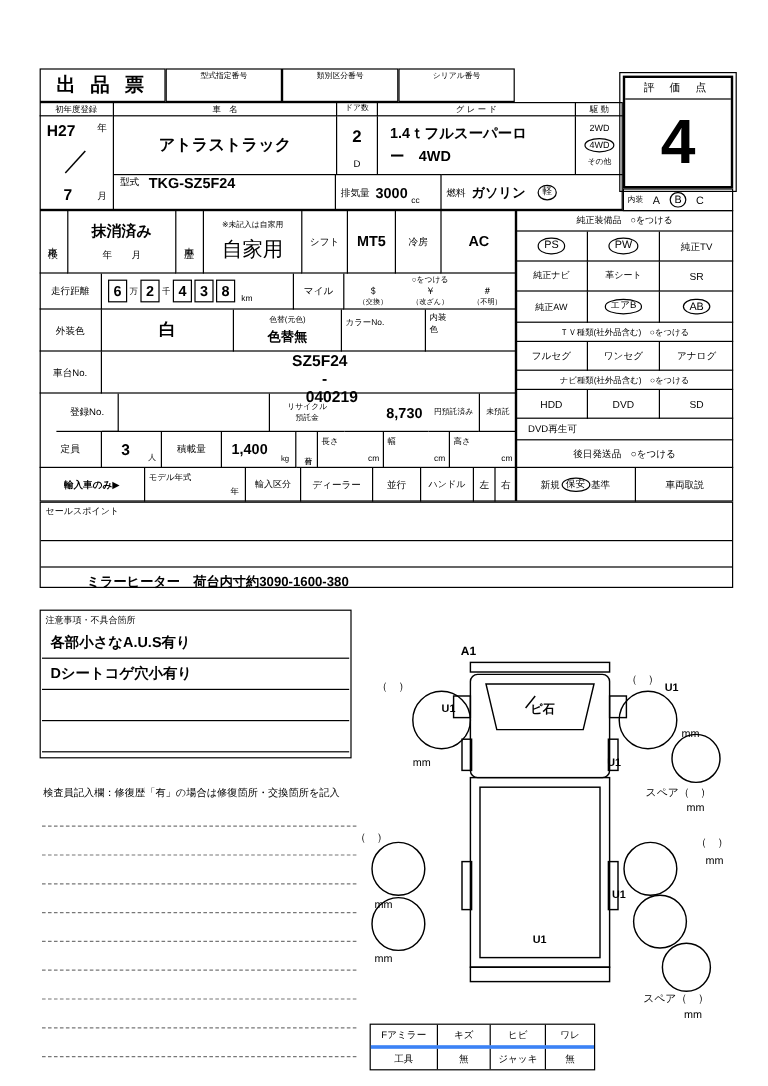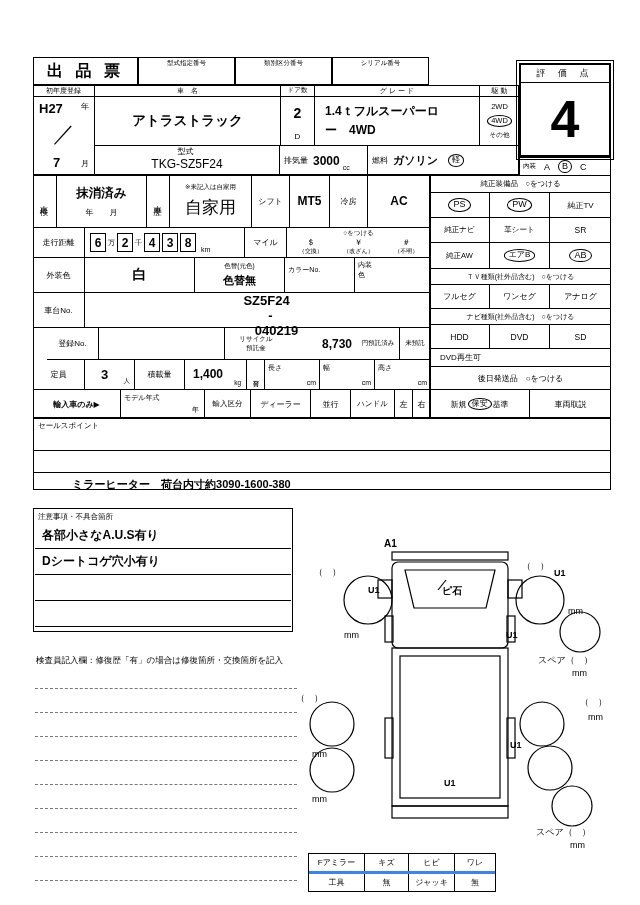--- a/index.html
+++ b/index.html
@@ -79,23 +79,23 @@
   <div class="cell bR" style="left:315px;top:97px;width:165px;height:48px;padding:5px 0 0 10px;font-size:12px;font-weight:bold;line-height:1.6;">
     <div>1.4ｔフルスーパーロ</div>
     <div>ー　4WD</div>
   </div>
   <div class="cell fcol" style="left:480px;top:97px;width:39px;height:48px;justify-content:space-around;padding:3px 0;">
     <span style="font-size:7.5px;">2WD</span>
     <span class="circ" style="font-size:7.5px;padding:0 3px;">4WD</span>
     <span style="font-size:6.5px;">その他</span>
   </div>
 
-  <div class="cell bR bT" style="left:95px;top:145px;width:185px;height:30px;display:flex;align-items:center;flex-direction:column;">
+  <div class="cell bR bT" style="left:95px;top:145px;width:185px;height:30px;display:flex;">
     <span style="font-size:8px;padding:0 8px 0 5px;">型式</span>
-    <span style="font-size:12px;font-weight:normal;">TKG-SZ5F24</span>
+    <span style="font-size:12px;font-weight:bold;">TKG-SZ5F24</span>
   </div>
   <div class="cell bR bT" style="left:280px;top:145px;width:88px;height:30px;display:flex;align-items:center;">
     <span style="font-size:8px;padding:0 5px 0 4px;">排気量</span>
     <span style="font-size:12px;font-weight:bold;">3000</span>
     <span style="font-size:7px;padding-left:3px;align-self:flex-end;padding-bottom:4px;">cc</span>
   </div>
   <div class="cell bT" style="left:368px;top:145px;width:151px;height:30px;display:flex;align-items:center;">
     <span style="font-size:8px;padding:0 5px 0 4px;">燃料</span>
     <span style="font-size:11px;font-weight:bold;">ガソリン</span>
     <span class="circ" style="font-size:8px;margin-left:10px;padding:0 3px;">軽</span>

